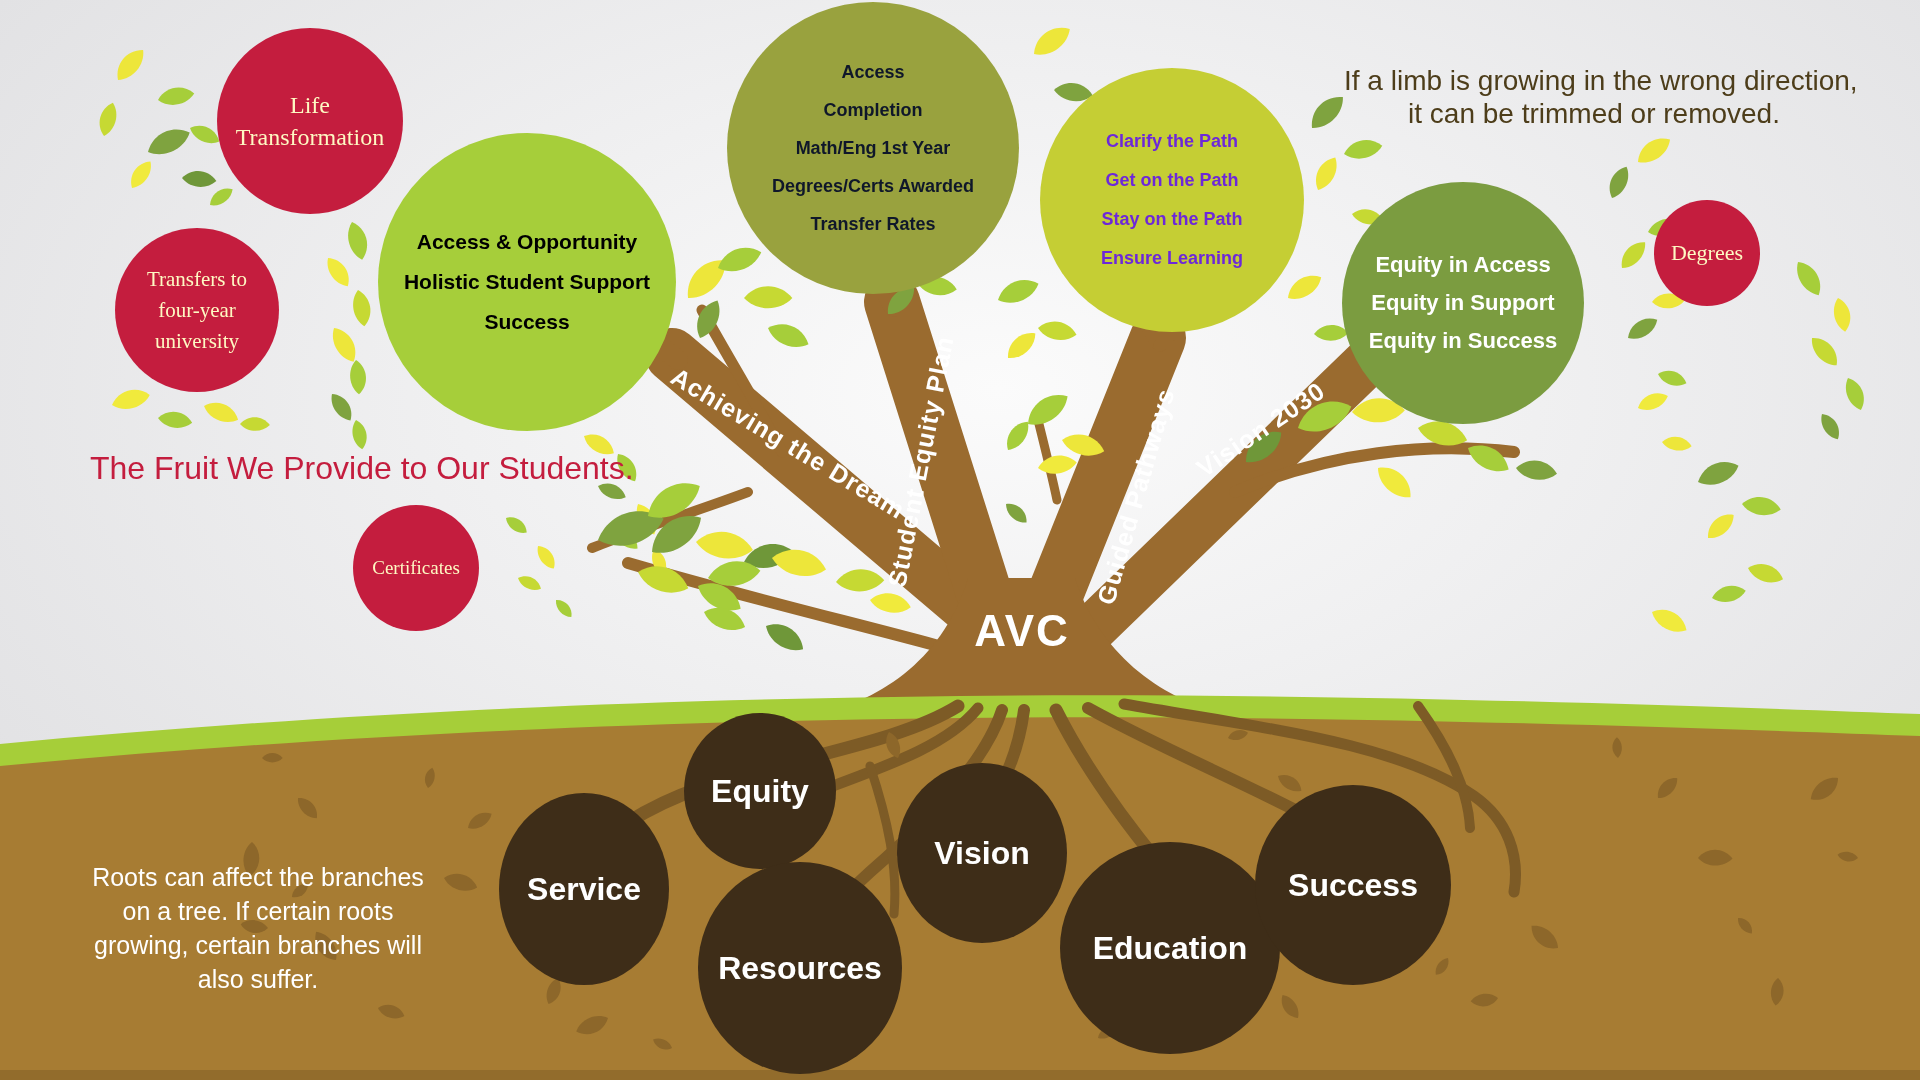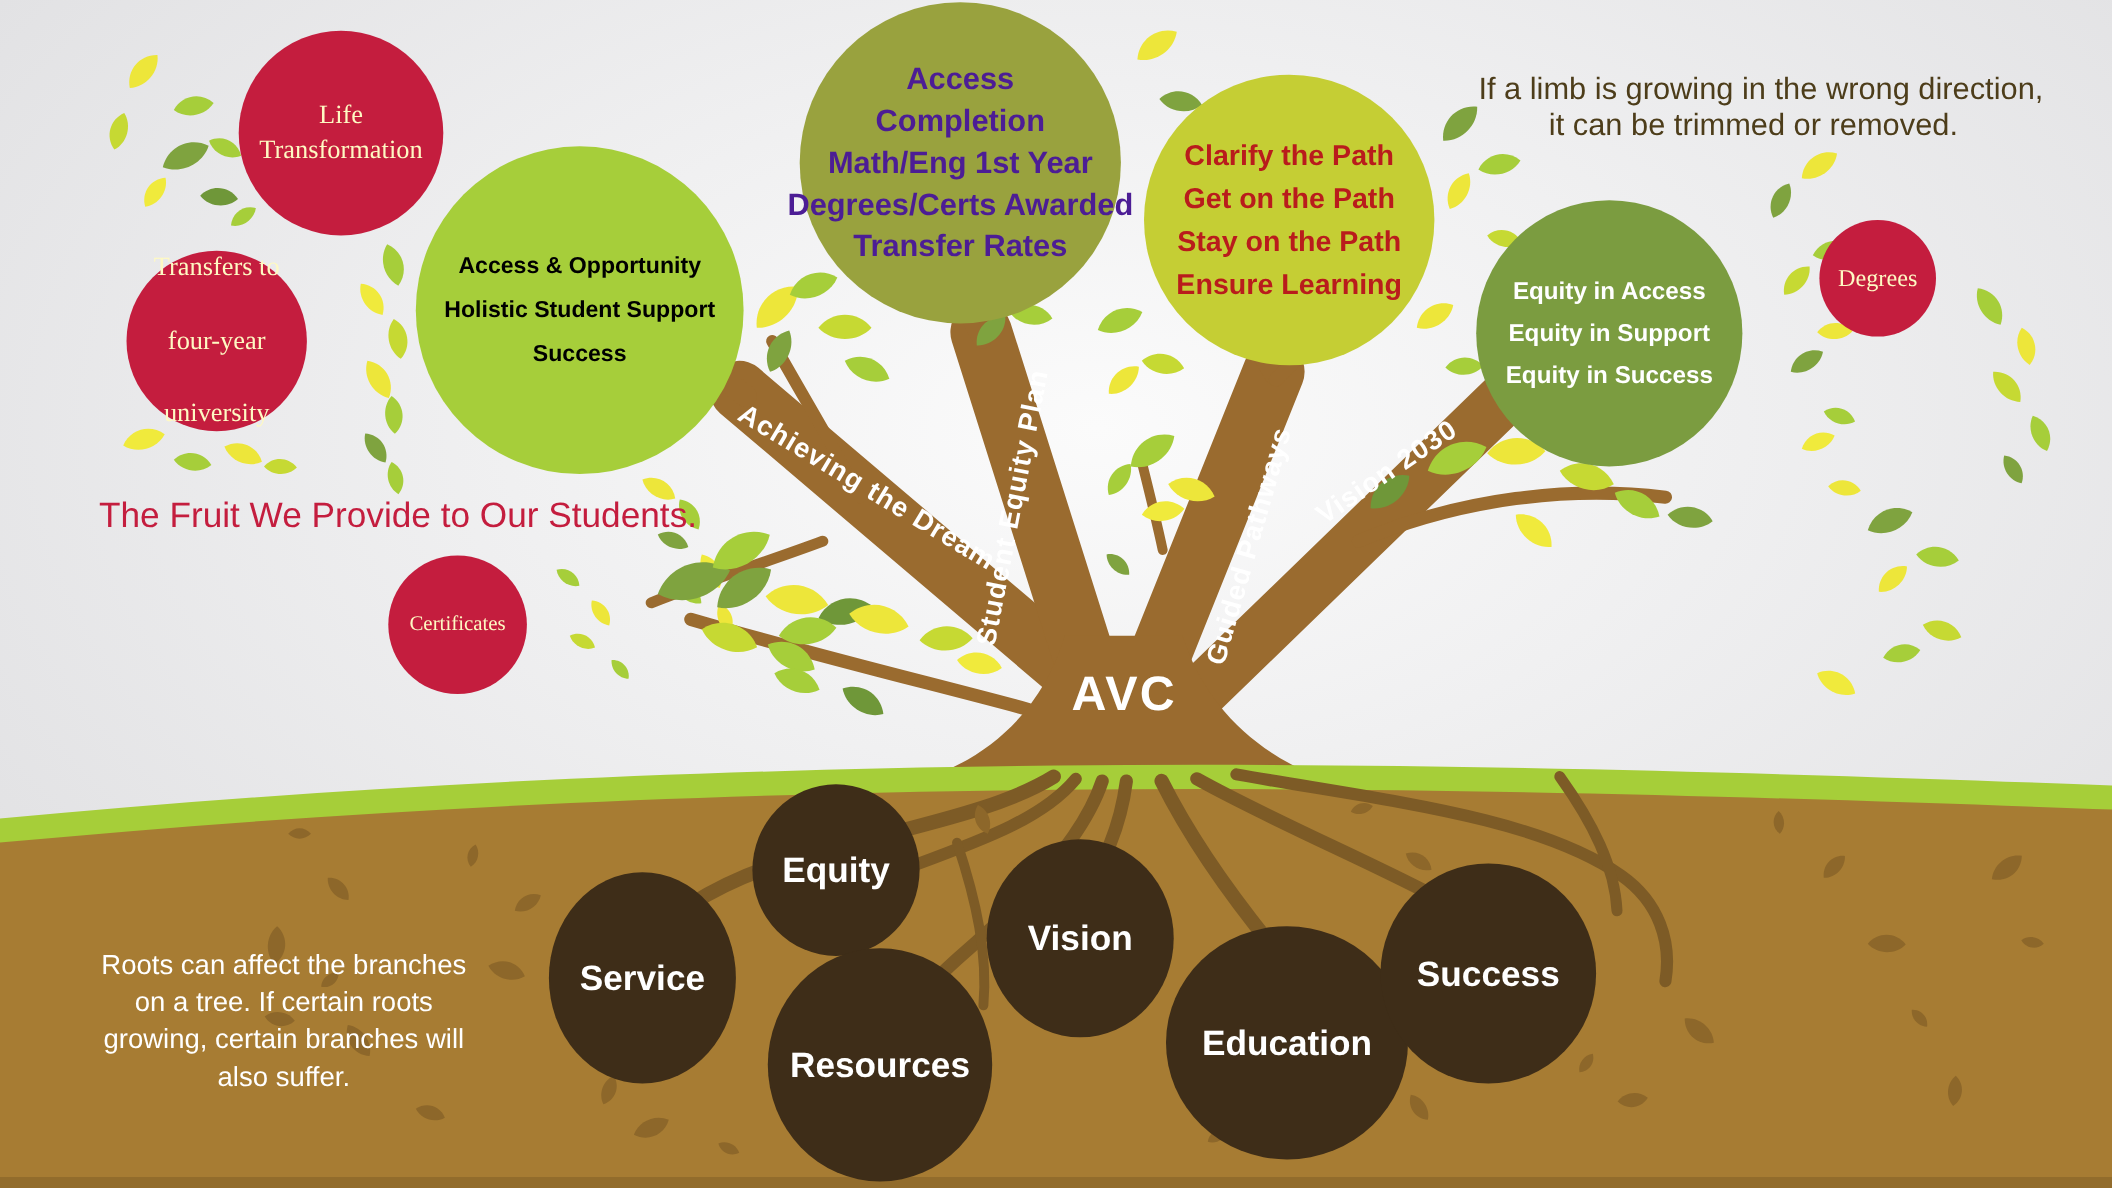--- a/index.html
+++ b/index.html
@@ -206,41 +206,41 @@
         <use href="#leaf" transform="translate(378,1008) rotate(17) scale(0.6)" fill="#8D672A"></use>
         <use href="#leaf" transform="translate(738,908) rotate(64) scale(0.75)" fill="#8D672A"></use>
       </g>
   </svg>
 
   <div class="fruit red" style="left:217px;top:28px;width:186px;height:186px;background:#C41D3E;font-size:24px;line-height:32px;">
     <span class="ln">Life</span>
     <span class="ln">Transformation</span>
   </div>
 
-  <div class="fruit red" style="left:115px;top:228px;width:164px;height:164px;background:#C41D3E;font-size:24px;line-height:31px;justify-content:space-between;">
+  <div class="fruit red" style="left:115px;top:228px;width:164px;height:164px;background:#C41D3E;font-size:21px;line-height:31px;">
     <span class="ln">Transfers to</span>
     <span class="ln">four-year</span>
     <span class="ln">university</span>
   </div>
 
   <div class="fruit big" style="left:378px;top:133px;width:298px;height:298px;background:#A6CE3A;color:#000000;font-size:21px;line-height:40px;">
     <span class="ln">Access &amp; Opportunity</span>
     <span class="ln">Holistic Student Support</span>
     <span class="ln">Success</span>
   </div>
 
-  <div class="fruit big" style="left:727px;top:2px;width:292px;height:292px;background:#99A23E;color:#4c1d95;font-size:28px;line-height:38px;justify-content:center;">
+  <div class="fruit big" style="left:727px;top:2px;width:292px;height:292px;background:#99A23E;color:#0f172a;font-size:18px;line-height:38px;justify-content:center;">
     <span class="ln">Access</span>
     <span class="ln">Completion</span>
     <span class="ln">Math/Eng 1st Year</span>
     <span class="ln">Degrees/Certs Awarded</span>
     <span class="ln">Transfer Rates</span>
   </div>
 
-  <div class="fruit big" style="left:1040px;top:68px;width:264px;height:264px;background:#C5CE34;color:#b91c1c;font-size:26px;line-height:39px;">
+  <div class="fruit big" style="left:1040px;top:68px;width:264px;height:264px;background:#C5CE34;color:#6d28d9;font-size:18px;line-height:39px;">
     <span class="ln">Clarify the Path</span>
     <span class="ln">Get on the Path</span>
     <span class="ln">Stay on the Path</span>
     <span class="ln">Ensure Learning</span>
   </div>
 
   <div class="fruit big" style="left:1342px;top:182px;width:242px;height:242px;background:#7B9C40;color:#fff;font-size:22px;line-height:38px;">
     <span class="ln">Equity in Access</span>
     <span class="ln">Equity in Support</span>
     <span class="ln">Equity in Success</span>

